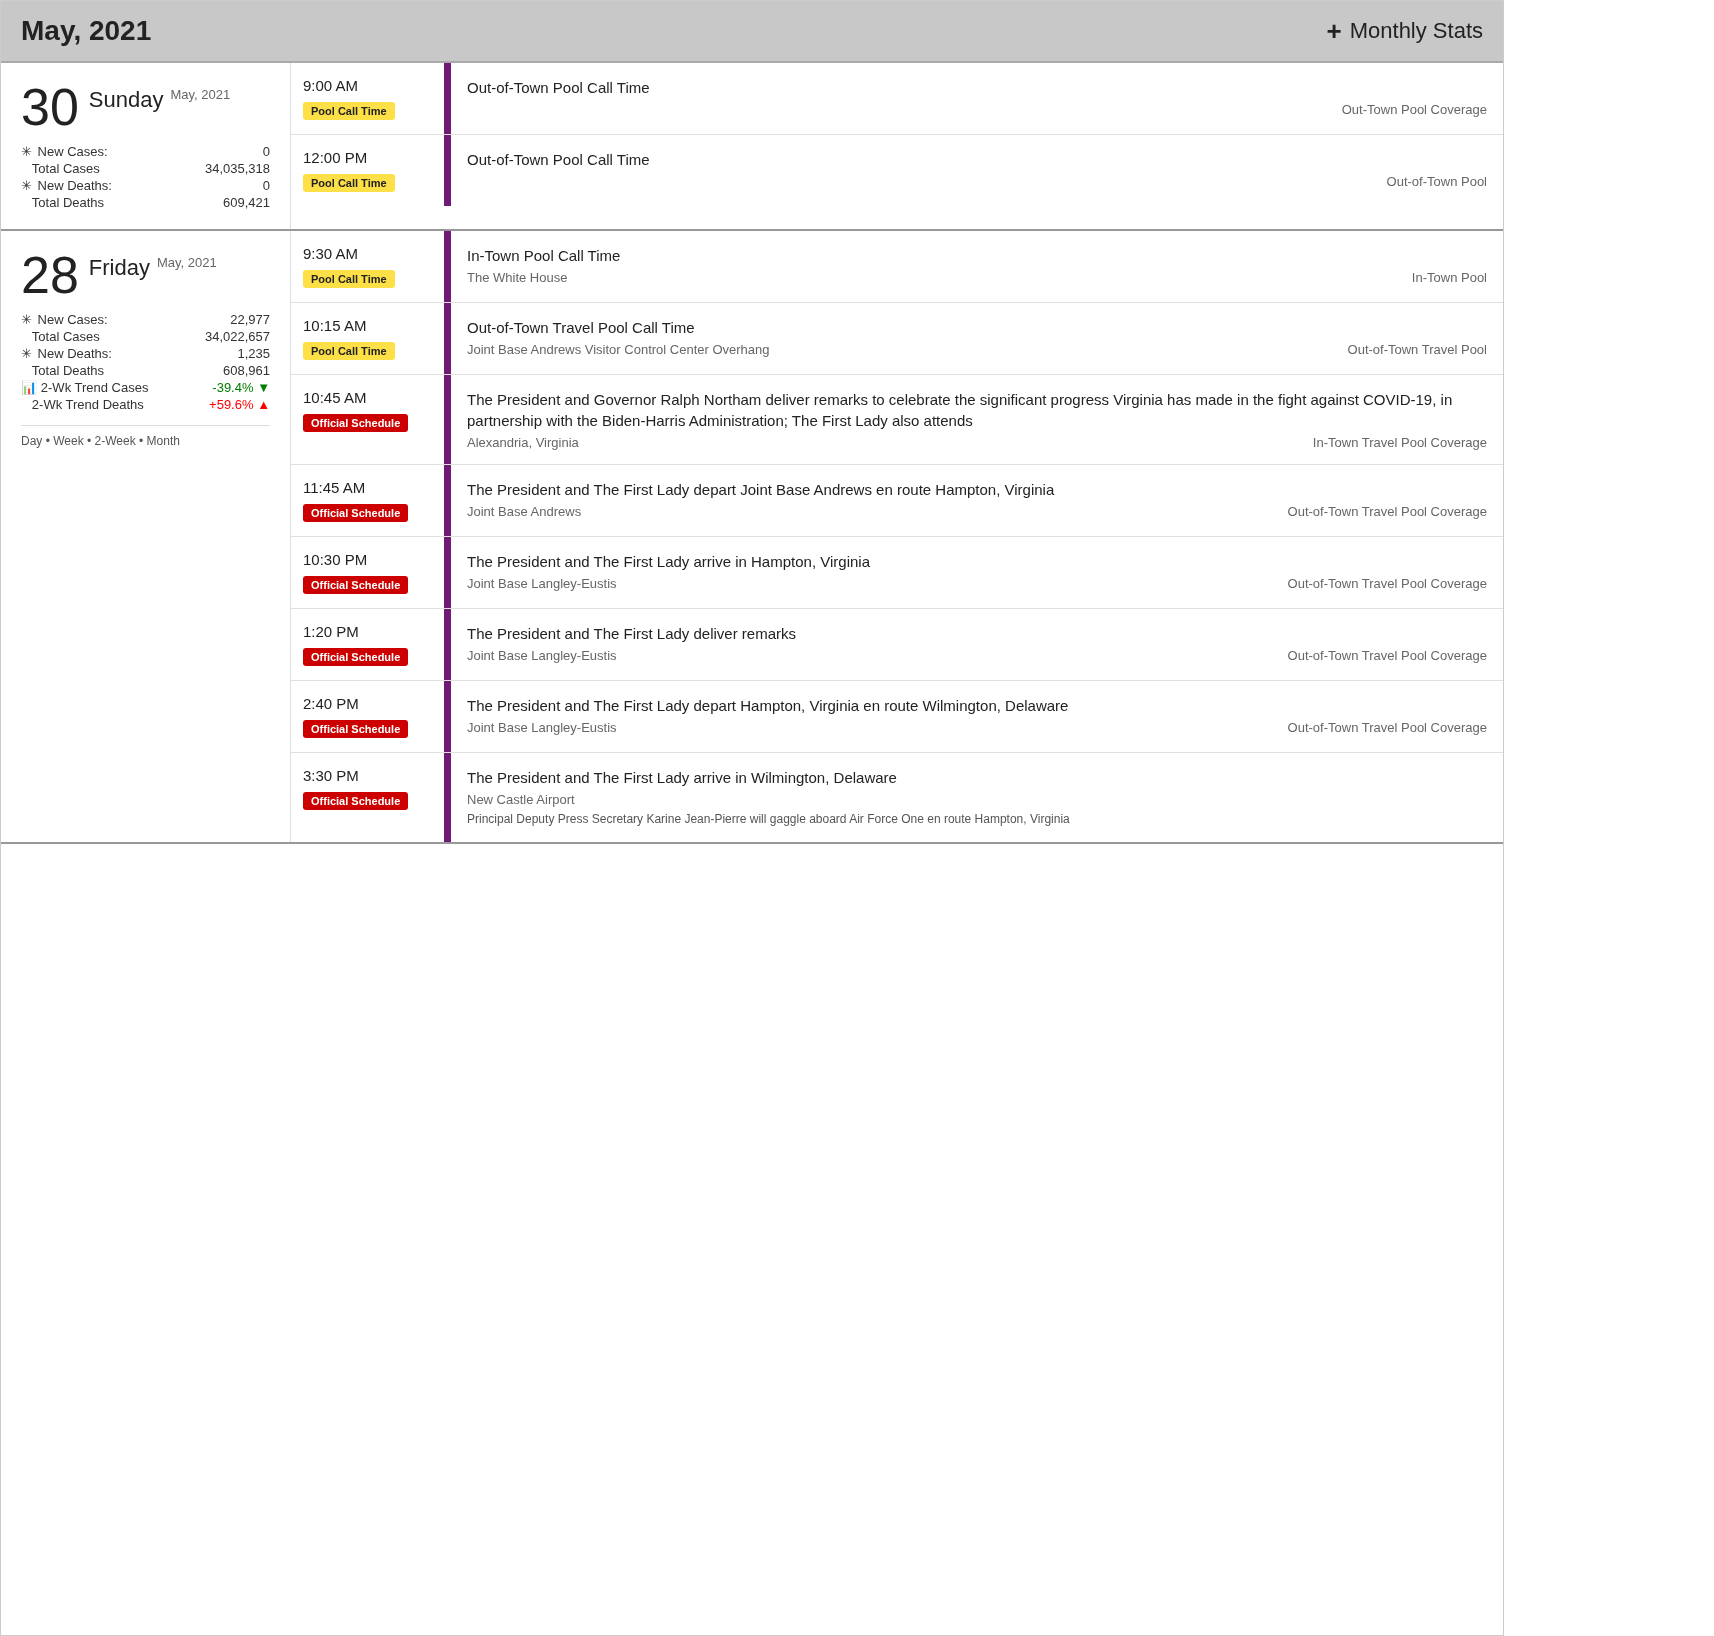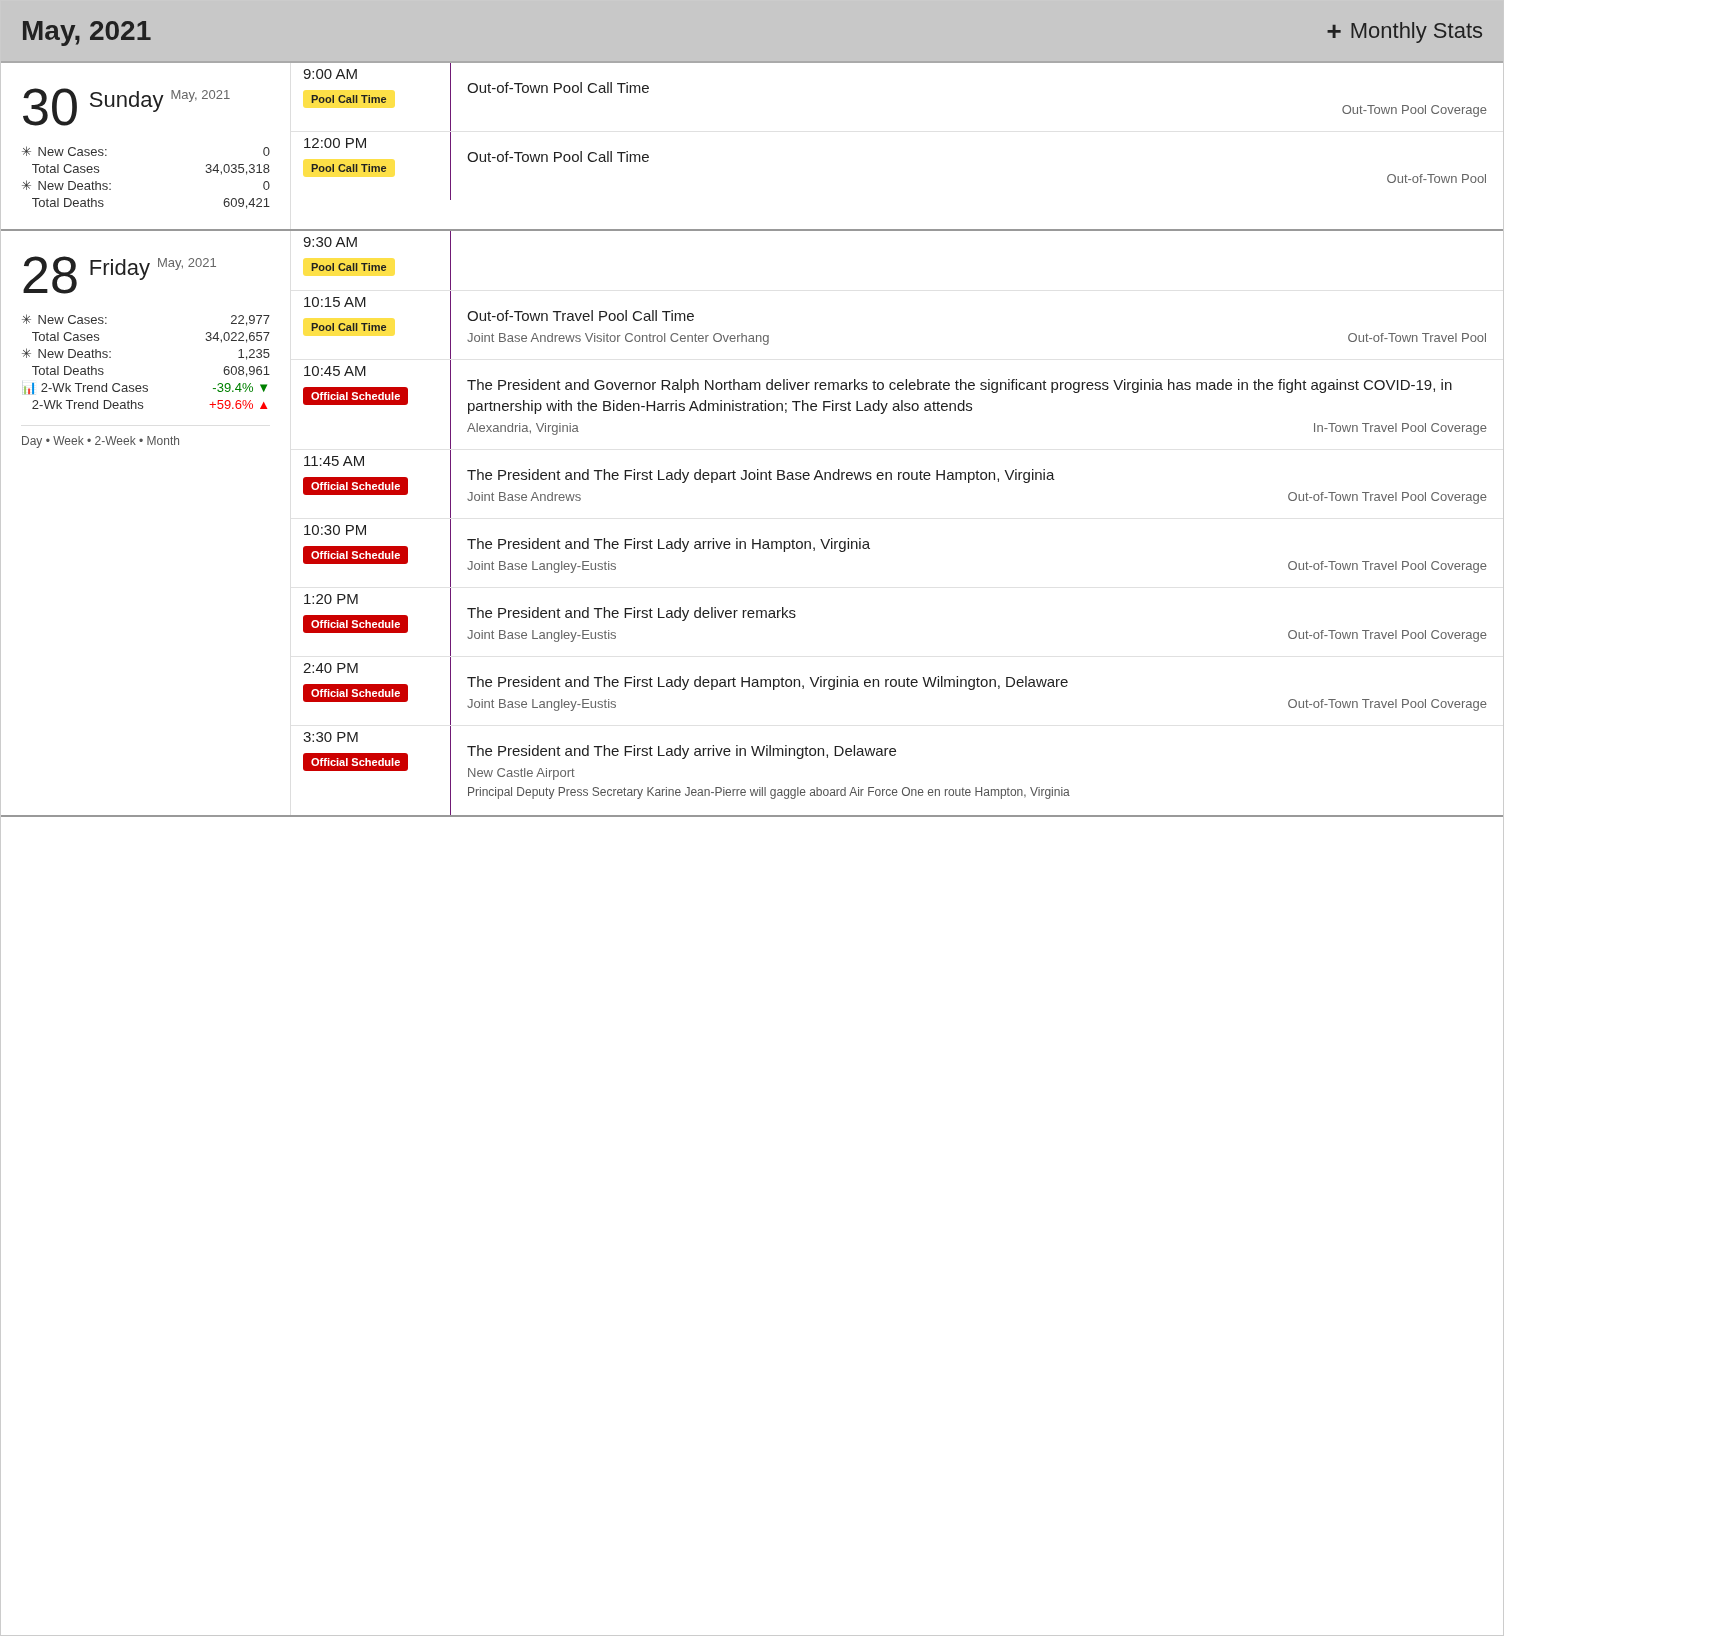--- a/index.html
+++ b/index.html
@@ -127,22 +127,22 @@
       display: flex;
       border-bottom: 1px solid #e0e0e0;
       min-height: 60px;
     }
     .event-row:last-child {
       border-bottom: none;
     }
     .event-time-col {
       width: 160px;
       min-width: 160px;
-      padding: 2px 12px;
-      border-right: 1px solid #701a75;
+      padding: 14px 12px;
+      border-right: 7px solid #701a75;
     }
     .event-time {
       font-size: 15px;
       color: #222;
       margin-bottom: 8px;
       font-weight: 400;
     }
     .badge {
       display: inline-block;
       padding: 3px 8px;
@@ -306,20 +306,28 @@
         <div class="period-selector">Day • Week • 2-Week • Month</div>
 
       </div>
     </div>
   <div class="events-area">
       <div class="event-row">
         <div class="event-time-col">
           <div class="event-time">9:30 AM</div>
           <span class="badge badge-yellow">Pool Call Time</span>
         </div>
+        <div class="event-details-col">
+          <div class="event-title">In-Town Pool Call Time</div>
+        <div class="event-meta">
+          <span class="event-location">The White House</span>
+          <span class="event-coverage">In-Town Pool</span>
+        </div>
+
+        </div>
       </div>
 
       <div class="event-row">
         <div class="event-time-col">
           <div class="event-time">10:15 AM</div>
           <span class="badge badge-yellow">Pool Call Time</span>
         </div>
         <div class="event-details-col">
           <div class="event-title">Out-of-Town Travel Pool Call Time</div>
         <div class="event-meta">

